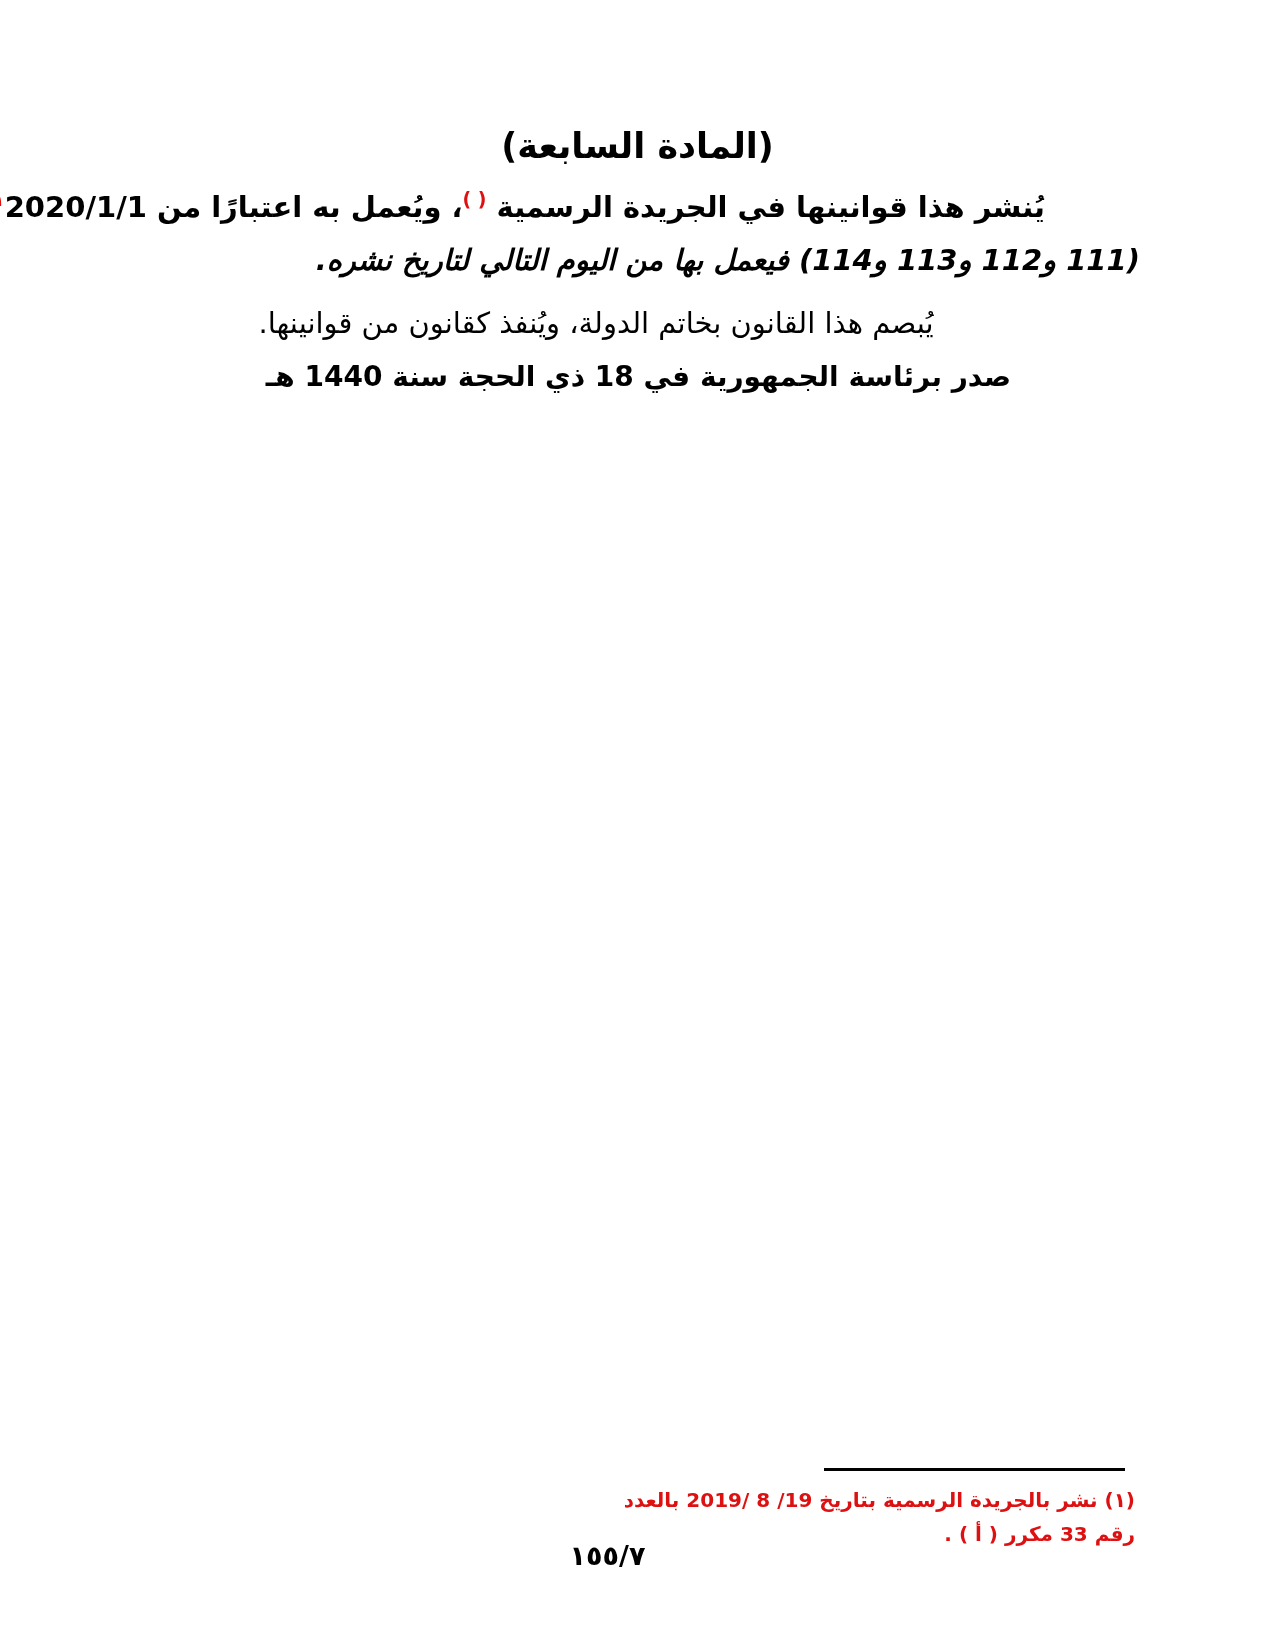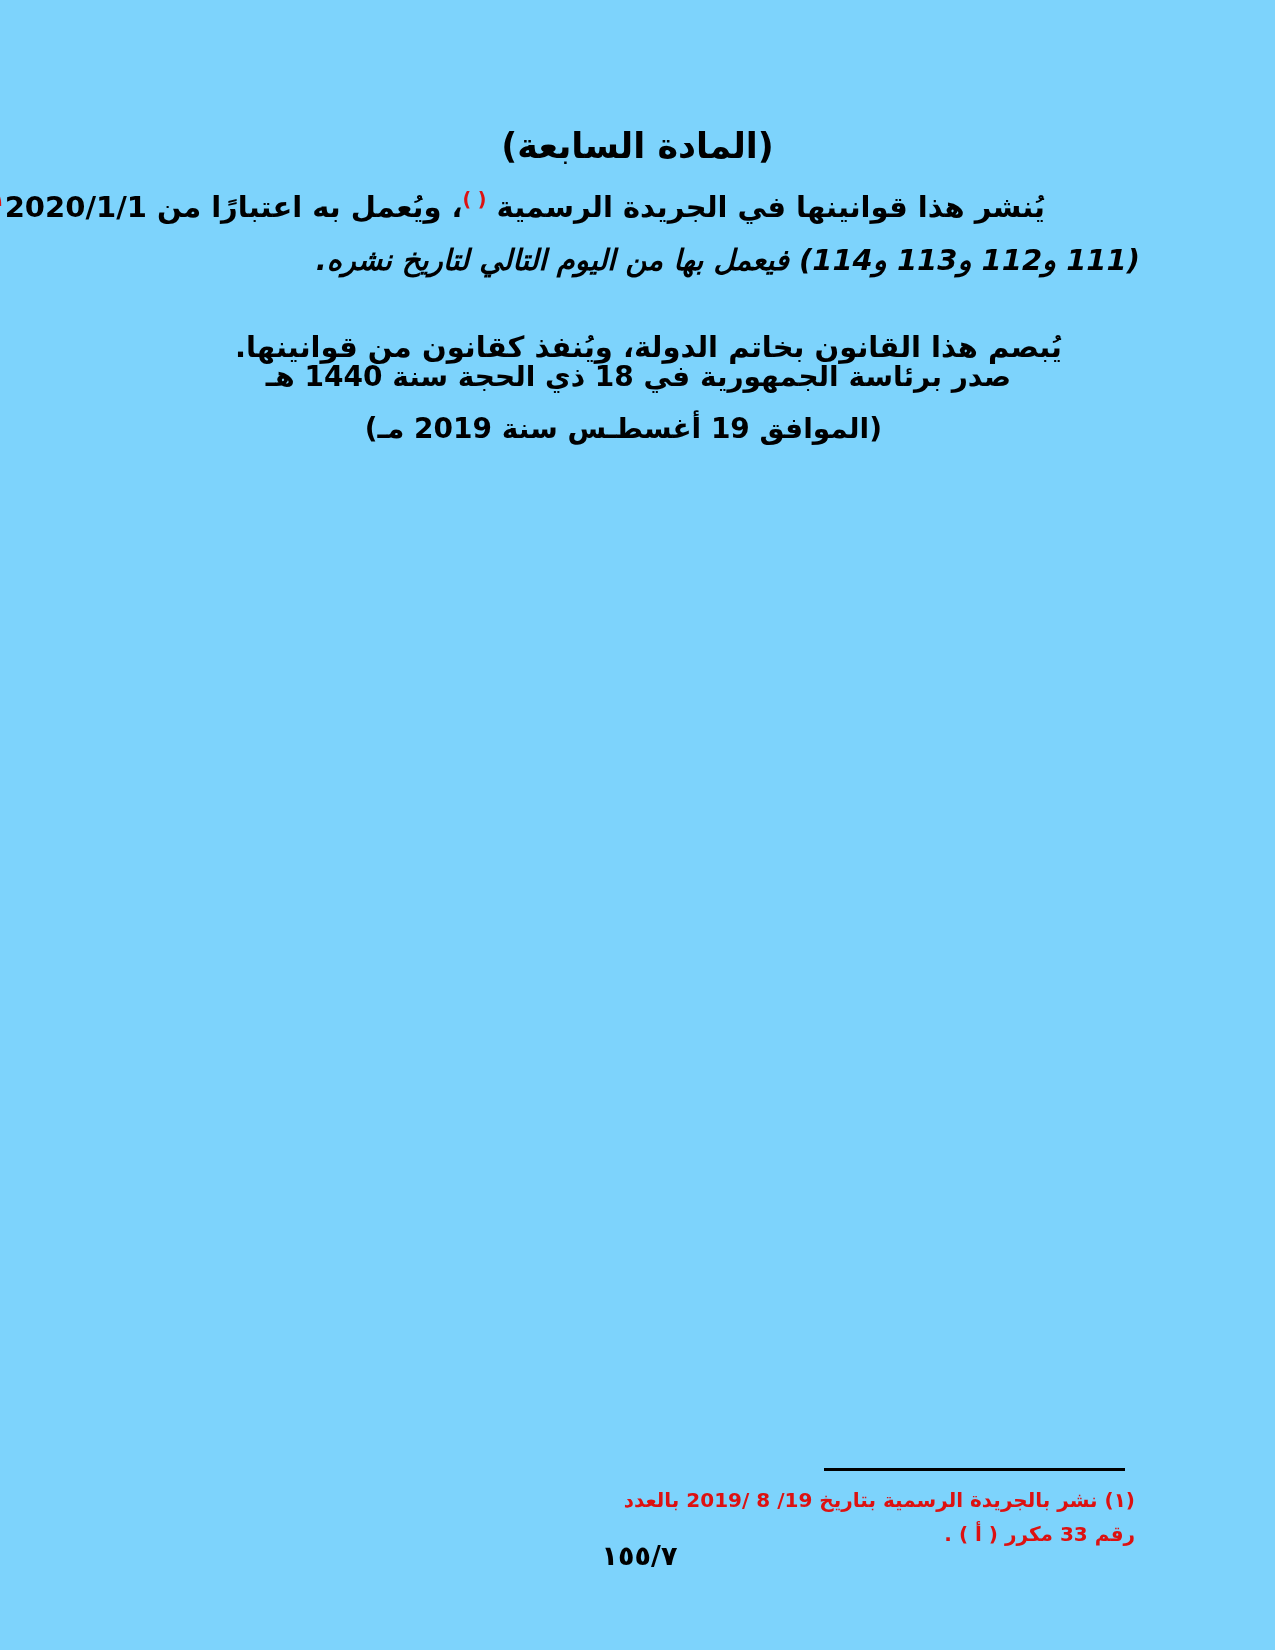--- a/index.html
+++ b/index.html
@@ -1,21 +1,21 @@
 <!DOCTYPE html>
 <html lang="ar"><head>
 <meta charset="utf-8">
 <style>
   html, body { margin: 0; padding: 0; background: #e8e8e8; }
   .page {
     position: relative;
     width: 1275px;
     height: 1650px;
     margin: 0 auto;
-    background: #7dd3fc;
+    background: #ffffff;
     overflow: hidden;
     font-family: "DejaVu Sans", sans-serif;
     color: #000000;
     direction: rtl;
   }
   .doc-title {
     position: absolute;
     top: 126px;
     left: 0;
     width: 100%;
@@ -49,24 +49,23 @@
     vertical-align: super;
     line-height: 0;
   }
   .seal-line {
     position: absolute;
     top: 306px;
     right: 135px;
     width: 1010px;
     padding-right: 78px;
     box-sizing: border-box;
-    text-align: right;
+    text-align: center;
     font-size: 29px;
-    font-weight: 700;
-    margin-top: 24px;
+    font-weight: 400;
   }
   .issued-line {
     position: absolute;
     top: 360px;
     right: 146px;
     width: 1010px;
     padding-right: 118px;
     box-sizing: border-box;
     text-align: right;
     font-size: 28px;
@@ -109,42 +108,40 @@
     line-height: 34px;
   }
   .page-number {
     position: absolute;
     top: 1540px;
     left: 0;
     width: 1215px;
     text-align: center;
     font-size: 27px;
     font-weight: 700;
-    padding-left: 32px;
   }
 </style>
 </head>
 <body>
 
 <div class="page">
 
   <div class="doc-title">(المادة السابعة)</div>
 
   <div class="para1">
     <div class="line1">
       <span>يُنشر هذا قوانينها في الجريدة الرسمية </span><span class="fn-ref" style="color:#dd1111">( )</span><span>، ويُعمل به اعتبارًا من </span><span class="fn-ref" style="color:#dd1111">١</span><span>2020/1/1</span>
     </div>
     <div class="line2">(111 و112 و113 و114) فيعمل بها من اليوم التالي لتاريخ نشره.</div>
   </div>
 
   <div class="seal-line">يُبصم هذا القانون بخاتم الدولة، ويُنفذ كقانون من قوانينها.</div>
 
   <div class="issued-line">صدر برئاسة الجمهورية في 18 ذي الحجة سنة 1440 هـ</div>
 
-  <div class="gregorian-line">(الموافق  19 أغسطـس سنة  2019 مـ)</div>
 
 
   <div class="footnote-rule"></div>
 
   <div class="footnote" style="color:#dd1111">
     <span>(١)</span><span> نشر بالجريدة الرسمية بتاريخ 19/ 8 /2019 بالعدد رقم 33 مكرر ( أ ) .</span>
   </div>
 
   <div class="page-number">١٥٥/٧</div>
 

